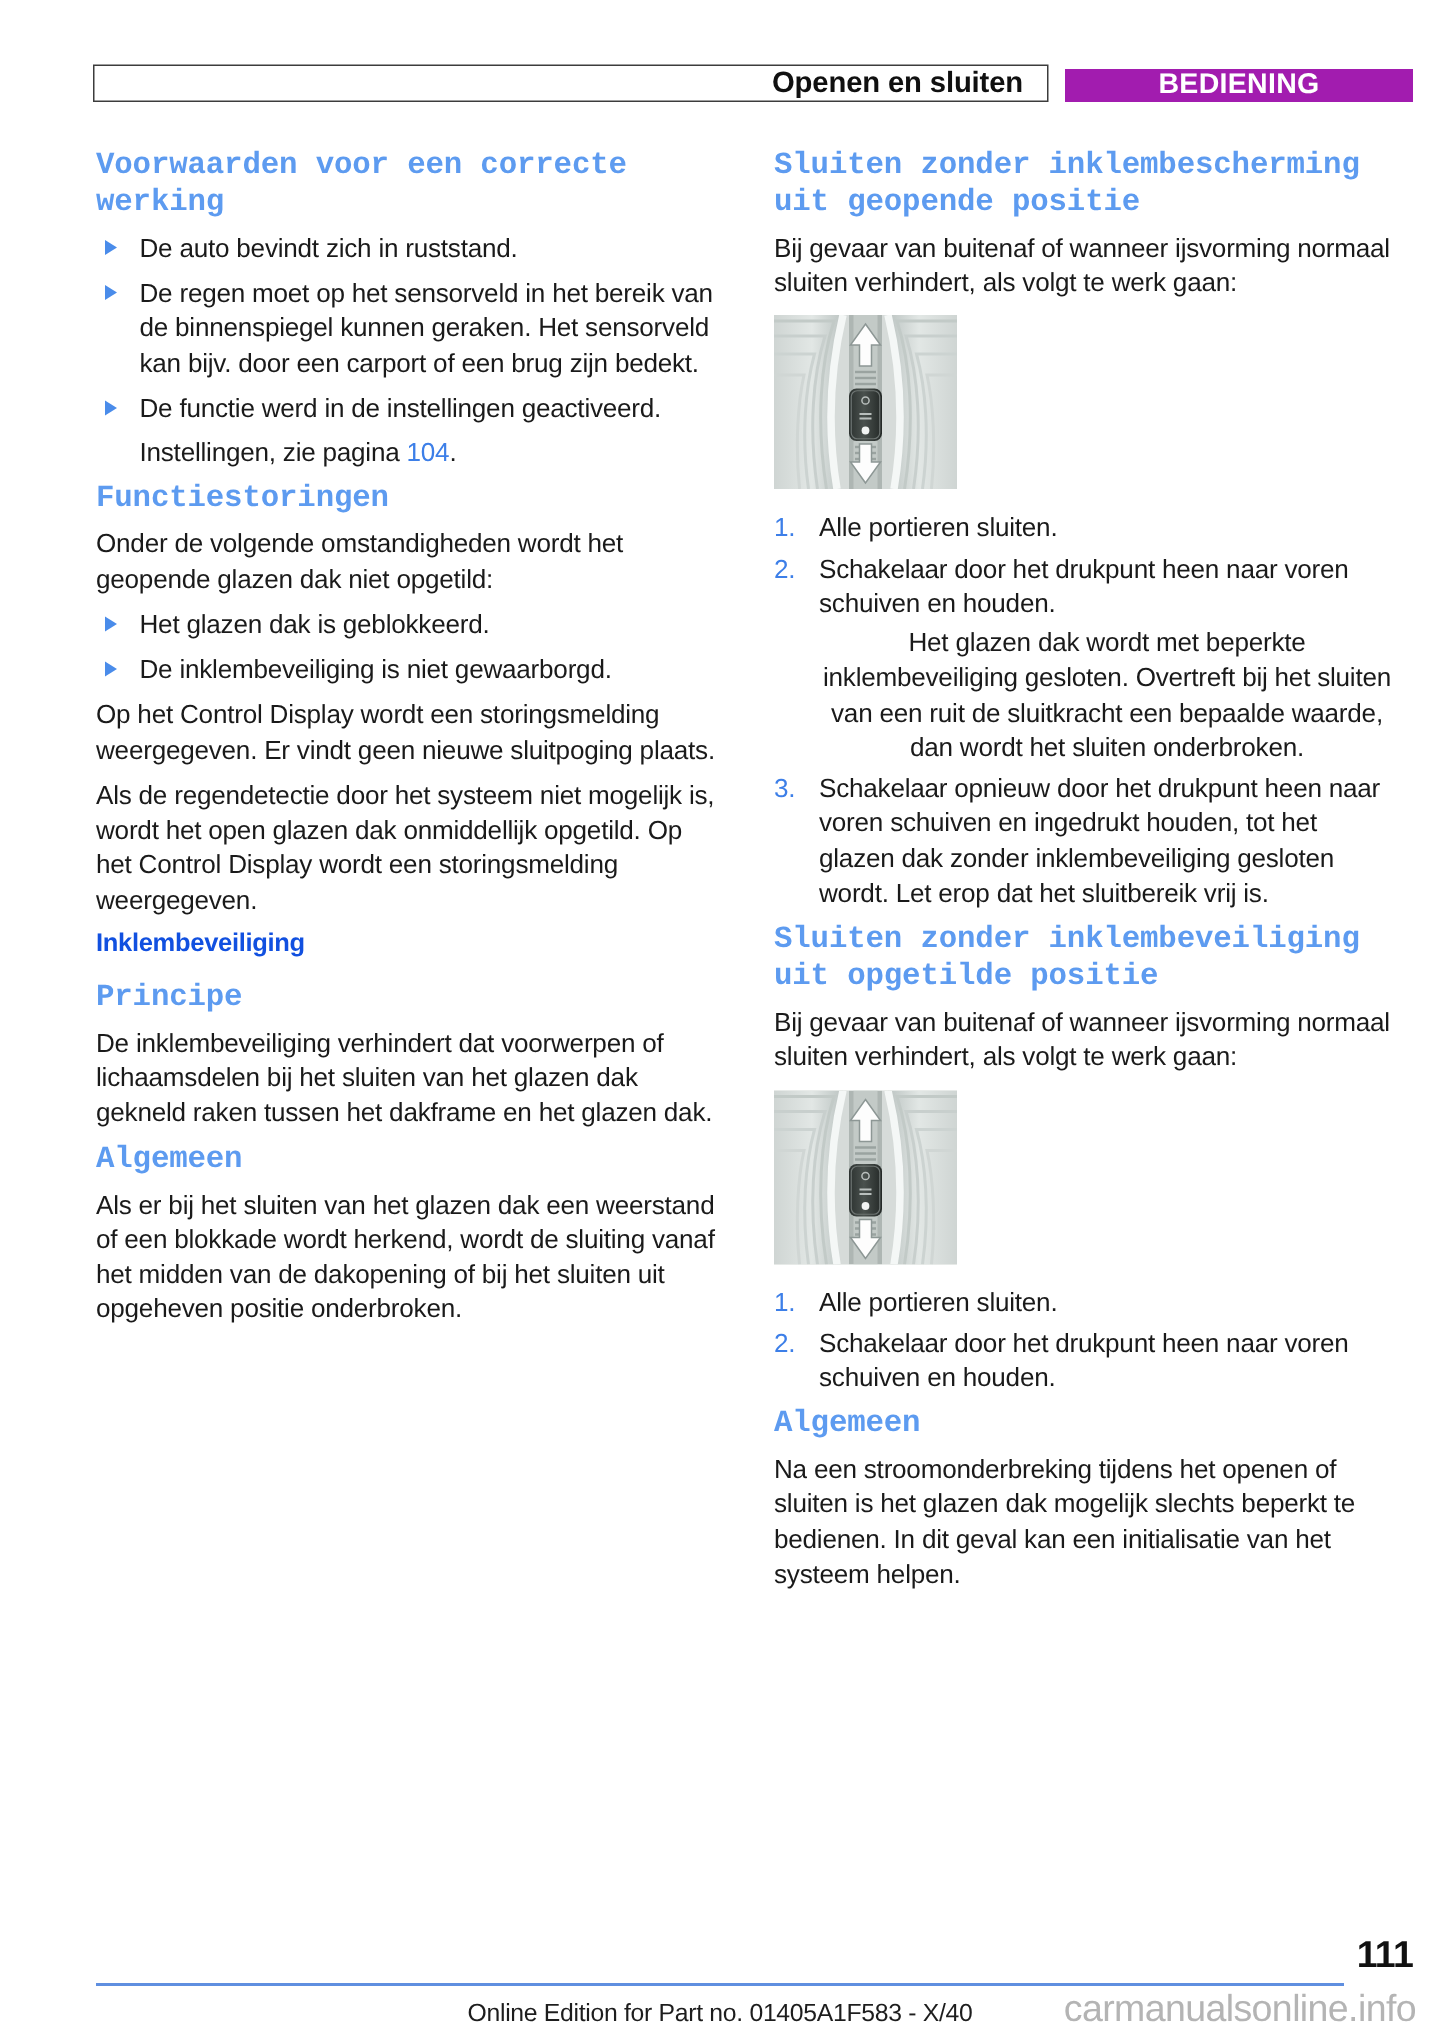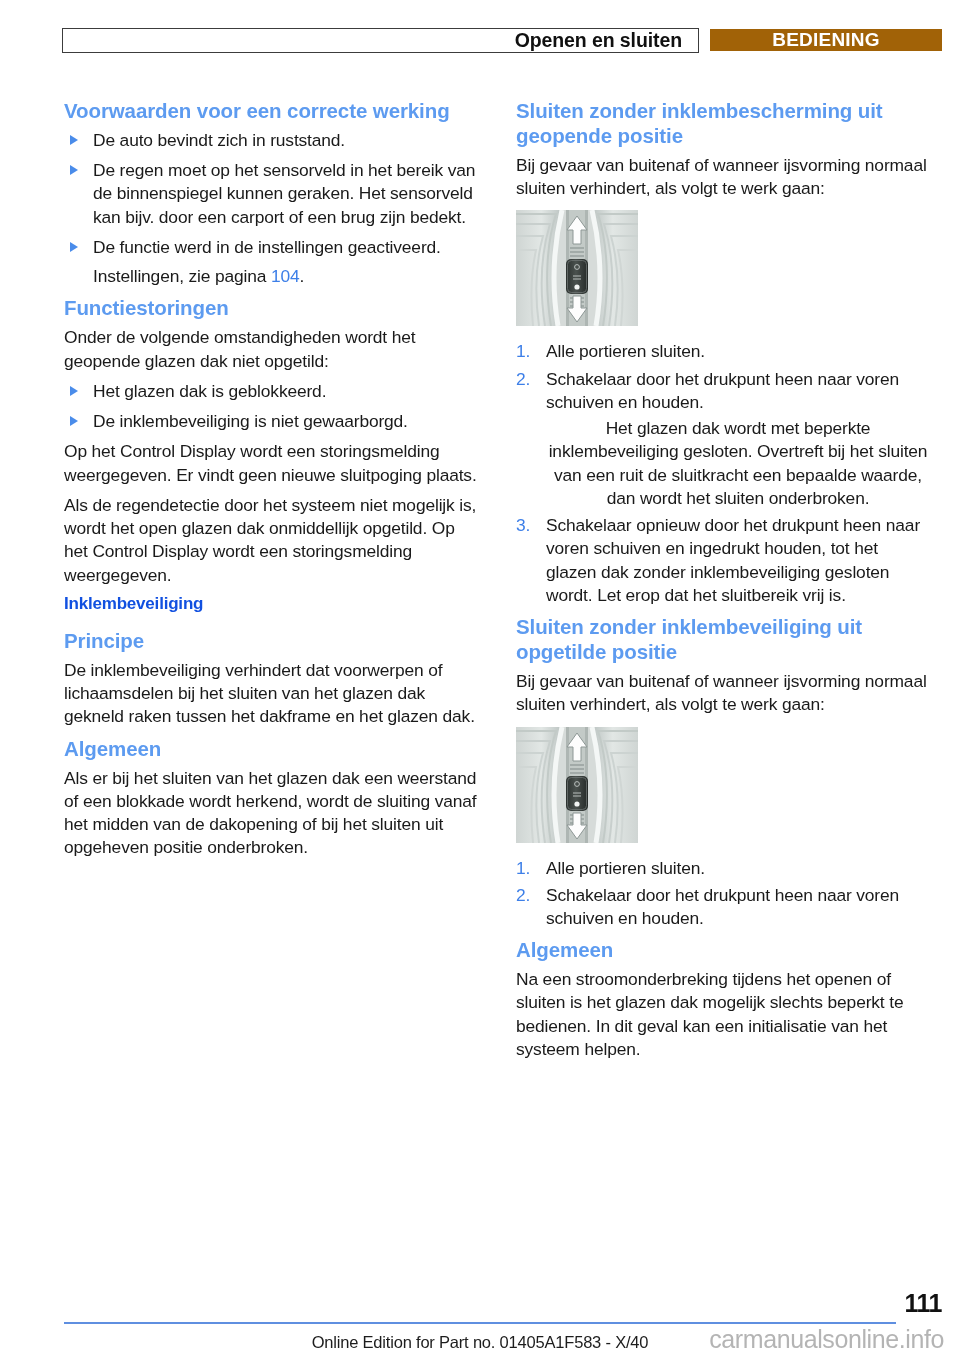--- a/index.html
+++ b/index.html
@@ -18,21 +18,21 @@
   }
 
   
   .page-header {
     position: absolute;
     top: 12px;
     left: 62px;
     right: 18px;
     height: 56px;
     display: flex;
-    align-items: center;
+    align-items: flex-end;
   }
   .header-crumb {
     flex: 1 1 auto;
     border: 1.5px solid #3c3c3c;
     border-right: 1.5px solid #3c3c3c;
     box-sizing: border-box;
     display: flex;
     align-items: center;
     justify-content: flex-end;
     padding-right: 16px;
@@ -41,21 +41,21 @@
   .header-crumb-text {
     font-size: 19.5px;
     font-weight: 700;
     color: #101010;
     letter-spacing: -0.1px;
   }
   .header-chapter {
     width: 232px;
     flex: 0 0 232px;
     margin-left: 11px;
-    background: #a16207;
+    background: #a21caf;
     display: flex;
     align-items: center;
     justify-content: center;
   }
   .header-chapter-text {
     font-size: 19px;
     font-weight: 700;
     color: #ffffff;
     letter-spacing: 0.2px;
   }
@@ -83,20 +83,21 @@
     line-height: 1.18;
     letter-spacing: -0.2px;
   }
   h2.h-sect {
     font-size: 20.5px;
     font-weight: 700;
     color: #5d9bf0;
     margin: 0 0 6px 0;
     line-height: 1.22;
     letter-spacing: -0.1px;
+    font-family: Liberation Mono, monospace;
   }
   .sp-top-lg { margin-top: 30px; }
   .sp-top-md { margin-top: 22px; }
   .sp-top-sm { margin-top: 16px; }
 
   
   p.body {
     font-size: 17.4px;
     line-height: 1.335;
     margin: 0 0 7px 0;

